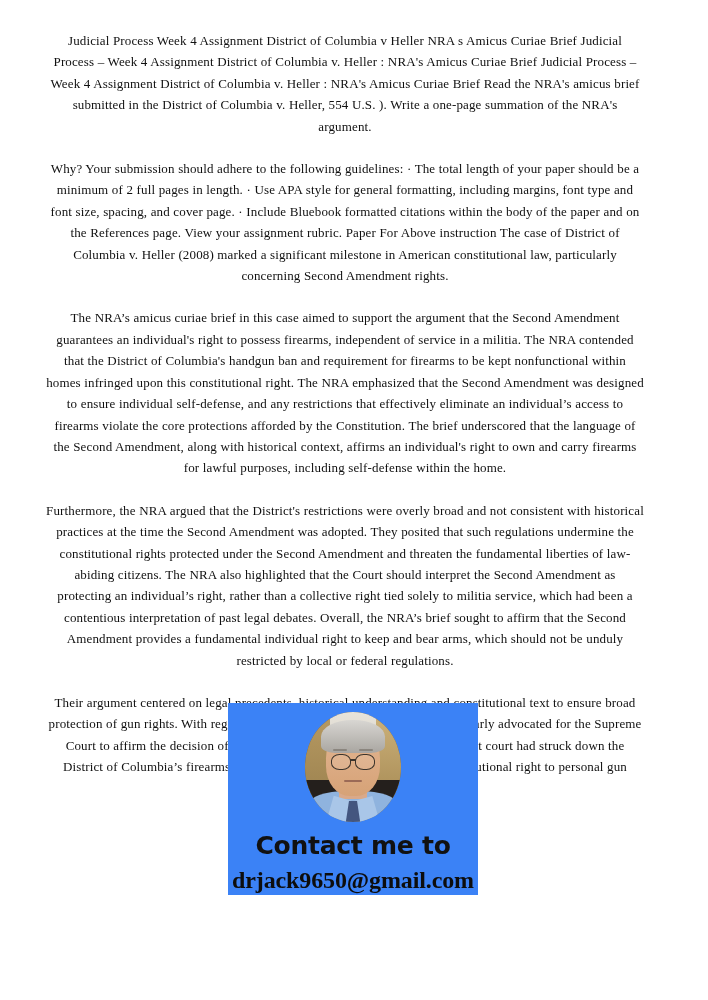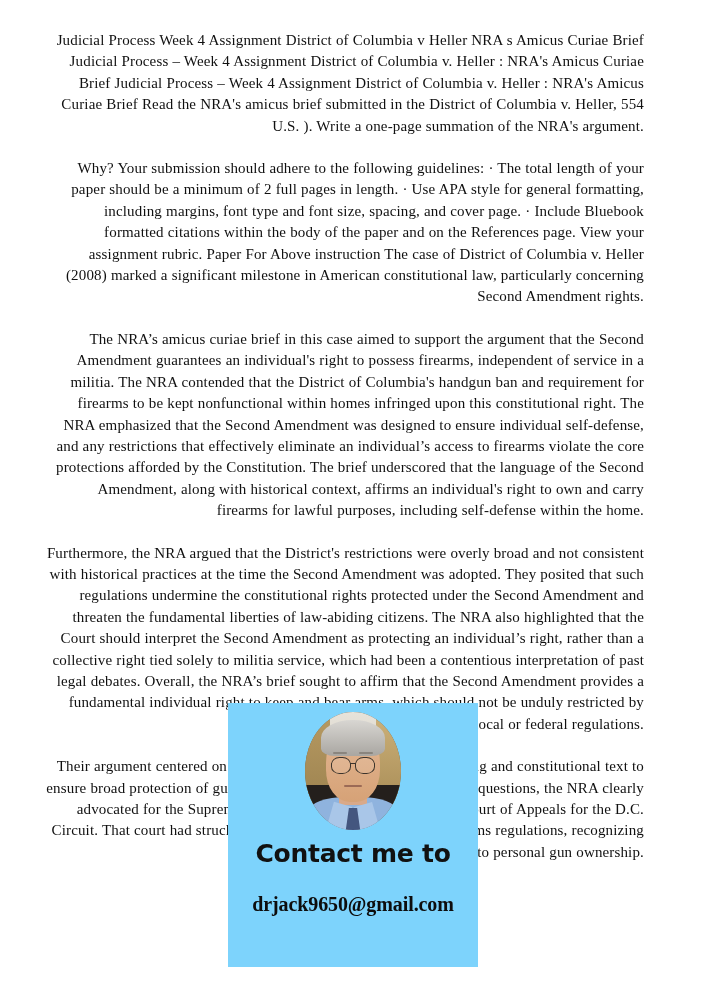--- a/index.html
+++ b/index.html
@@ -27,37 +27,37 @@
   }
 
   #doc-body {
     position: absolute;
     left: 46px;
     top: 30px;
     width: 598px;
   }
 
   .para {
-    font-size: 15px;
+    font-size: 13px;
     line-height: 21.4px;
-    text-align: right;
+    text-align: center;
     margin: 0 0 21px 0;
     color: #101010;
     letter-spacing: 0.01em;
     word-spacing: 0.01em;
   }
 
   
   #contact-overlay {
     position: absolute;
     left: 228px;
     top: 703px;
     width: 250px;
-    height: 264px;
-    background: #7dd3fc;
+    height: 192px;
+    background: #3b82f6;
     display: flex;
     flex-direction: column;
     align-items: center;
     z-index: 10;
     overflow: hidden;
   }
 
   #portrait {
     margin-top: 9px;
     width: 96px;
@@ -187,25 +187,25 @@
     color: #111111;
     text-align: center;
     letter-spacing: -0.01em;
   }
   #overlay-line1 { margin-top: 9px; }
   #overlay-line2 { margin-top: 1px; }
 
   #overlay-email {
     font-family: "Liberation Serif", "DejaVu Serif", serif;
     font-weight: 700;
-    font-size: 20px;
+    font-size: 24px;
     line-height: 29px;
     color: #0d0d0d;
     text-align: center;
-    margin-top: 22px;
+    margin-top: 6px;
     letter-spacing: -0.005em;
   }
 </style>
 </head>
 <body>
 
 <div id="page">
 
   <div id="doc-body">
     <p class="para">Judicial Process Week 4 Assignment District of Columbia v Heller NRA s Amicus Curiae Brief Judicial Process – Week 4 Assignment District of Columbia v. Heller : NRA's Amicus Curiae Brief Judicial Process – Week 4 Assignment District of Columbia v. Heller : NRA's Amicus Curiae Brief Read the NRA's amicus brief submitted in the District of Columbia v. Heller, 554 U.S. ). Write a one-page summation of the NRA's argument.</p>

